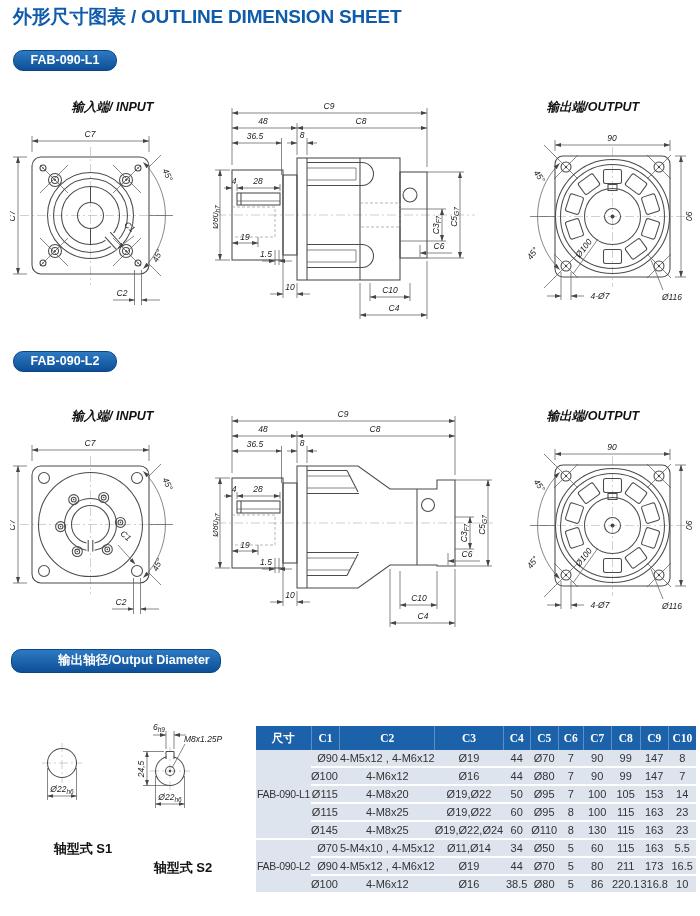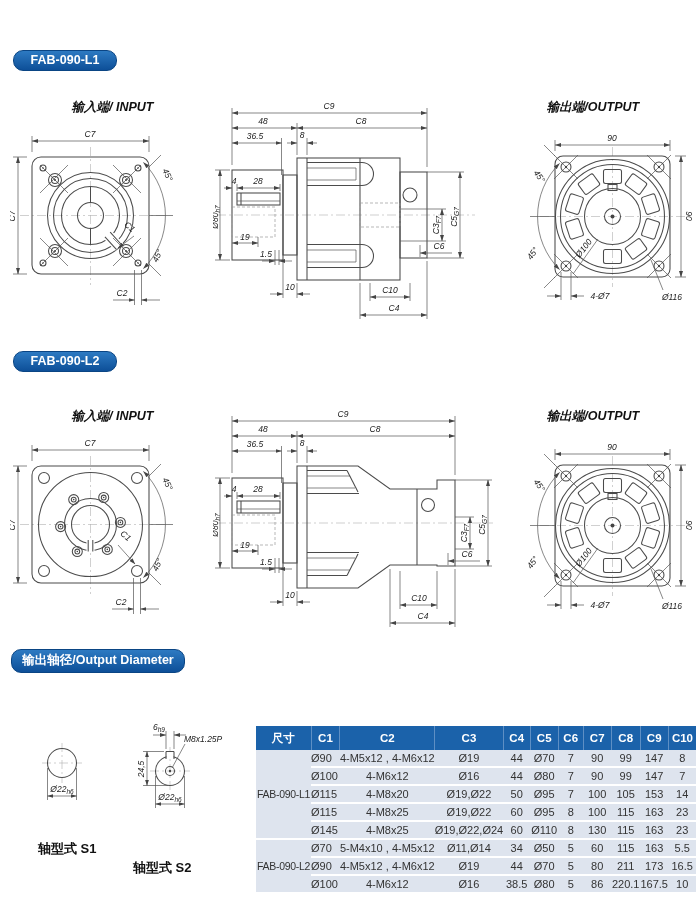--- a/index.html
+++ b/index.html
@@ -1,54 +1,55 @@
 <!DOCTYPE html>
 <html><head>
 <meta charset="utf-8">
 <style>
   html,body{margin:0;padding:0;background:#fff;}
   .page{position:relative;width:700px;height:916px;background:#fff;font-family:"Liberation Sans",sans-serif;overflow:hidden;}
   .title{position:absolute;left:13px;top:4px;font-size:19px;font-weight:bold;color:#0f5cab;letter-spacing:-0.2px;white-space:nowrap;}
   .badge{position:absolute;background:linear-gradient(#2d7ac2,#0d4f98);color:#fff;font-size:12.5px;font-weight:bold;border-radius:10px;text-align:center;border:1px solid #0a4584;padding:2px 0 3px 0;}
   .badge.b1{left:13px;top:50px;width:102px;}
   .badge.b2{left:13px;top:351px;width:102px;}
-  .badge.b3{left:11px;top:649px;width:172px;}
+  .badge.b3{left:11px;top:649px;width:172px;padding-left:36px;}
   .view{position:absolute;font-style:italic;}
   .view-label{font-size:12.5px;font-weight:bold;color:#111;text-align:center;height:20px;margin-top:4px;}
   svg{display:block;}
   .ln{fill:none;stroke:#4b4b4b;stroke-width:1.05;}
   .lt{fill:none;stroke:#555;stroke-width:0.7;}
   .cl{fill:none;stroke:#b0b0b0;stroke-width:0.6;stroke-dasharray:9 3 2 3;}
   .hid{fill:none;stroke:#999;stroke-width:0.7;stroke-dasharray:3 2;}
   text.d{font-family:"Liberation Sans",sans-serif;font-size:8.5px;fill:#222;}
   text.d tspan.sub{font-size:6.5px;}
-  .shaft-label{position:absolute;font-size:13px;font-weight:bold;color:#111;}
+  .shaft-label{position:absolute;font-size:13px;font-weight:bold;color:#111;text-align:center;}
   
   .dims-table{position:absolute;left:256px;top:726px;border-collapse:collapse;table-layout:fixed;}
-  .dims-table th{background:#1b62aa;color:#fff;font-size:11.5px;font-weight:bold;height:18px;border-left:1px solid #5e8fc4;text-align:center;padding:3px;}
+  .dims-table th{background:#1b62aa;color:#fff;font-size:11.5px;font-weight:bold;height:18px;border-left:1px solid #5e8fc4;text-align:center;padding:3px;font-family:Liberation Serif, serif;}
   .dims-table th:first-child{border-left:none;}
   .dims-table td{background:#dee4ee;font-size:11px;color:#333;height:16px;text-align:center;border-bottom:2px solid #fff;padding:0;white-space:nowrap;}
   .dims-table td.rowlabel{text-align:left;font-size:10.5px;letter-spacing:-0.3px;padding-left:1px;}
-  .dims-table td.col0{text-align:left;padding-right:2px;}
+  .dims-table td.col0{text-align:right;padding-right:2px;}
   .dims-table tr.group-start td{border-top:2px solid #97a0ac;}
   .footnotes{position:absolute;left:256px;top:875px;font-size:10.5px;color:#222;line-height:15px;white-space:nowrap;}
 </style>
 </head>
 <body>
 
 <div class="page">
 
   <svg width="0" height="0" style="position:absolute">
     <defs>
       <marker id="arw" viewBox="0 0 10 10" refX="9.5" refY="5" markerWidth="9" markerHeight="9" orient="auto-start-reverse">
         <path d="M0,1.8 L10,5 L0,8.2 Z" fill="#444"></path>
       </marker>
     </defs>
   </svg>
 
+  <div class="title">外形尺寸图表 / OUTLINE DIMENSION SHEET</div>
   <div class="badge b1">FAB-090-L1</div>
 
   <div class="view" style="left:10px;top:95px;width:205px;">
     <div class="view-label">输入端/ INPUT</div>
     <svg width="205" height="212" viewBox="0 0 205 212">
       <g>
         <line class="cl" x1="10" y1="96.5" x2="155" y2="96.5"></line>
           <line class="cl" x1="80.5" y1="28" x2="80.5" y2="166"></line>
       </g>
       <rect class="ln" x="22" y="38" width="117" height="117" rx="9"></rect>
@@ -817,20 +818,20 @@
         </tr>
         <tr>
           <td class="col0">Ø100</td>
           <td class="col1">4-M6x12</td>
           <td class="col2">Ø16</td>
           <td class="col3">38.5</td>
           <td class="col4">Ø80</td>
           <td class="col5">5</td>
           <td class="col6">86</td>
           <td class="col7">220.1</td>
-          <td class="col8">167.5</td>
+          <td class="col8">316.8</td>
           <td class="col9">10</td>
         </tr>
       </tbody>
   </table>
 
 
 </div>
 
 </body></html>

